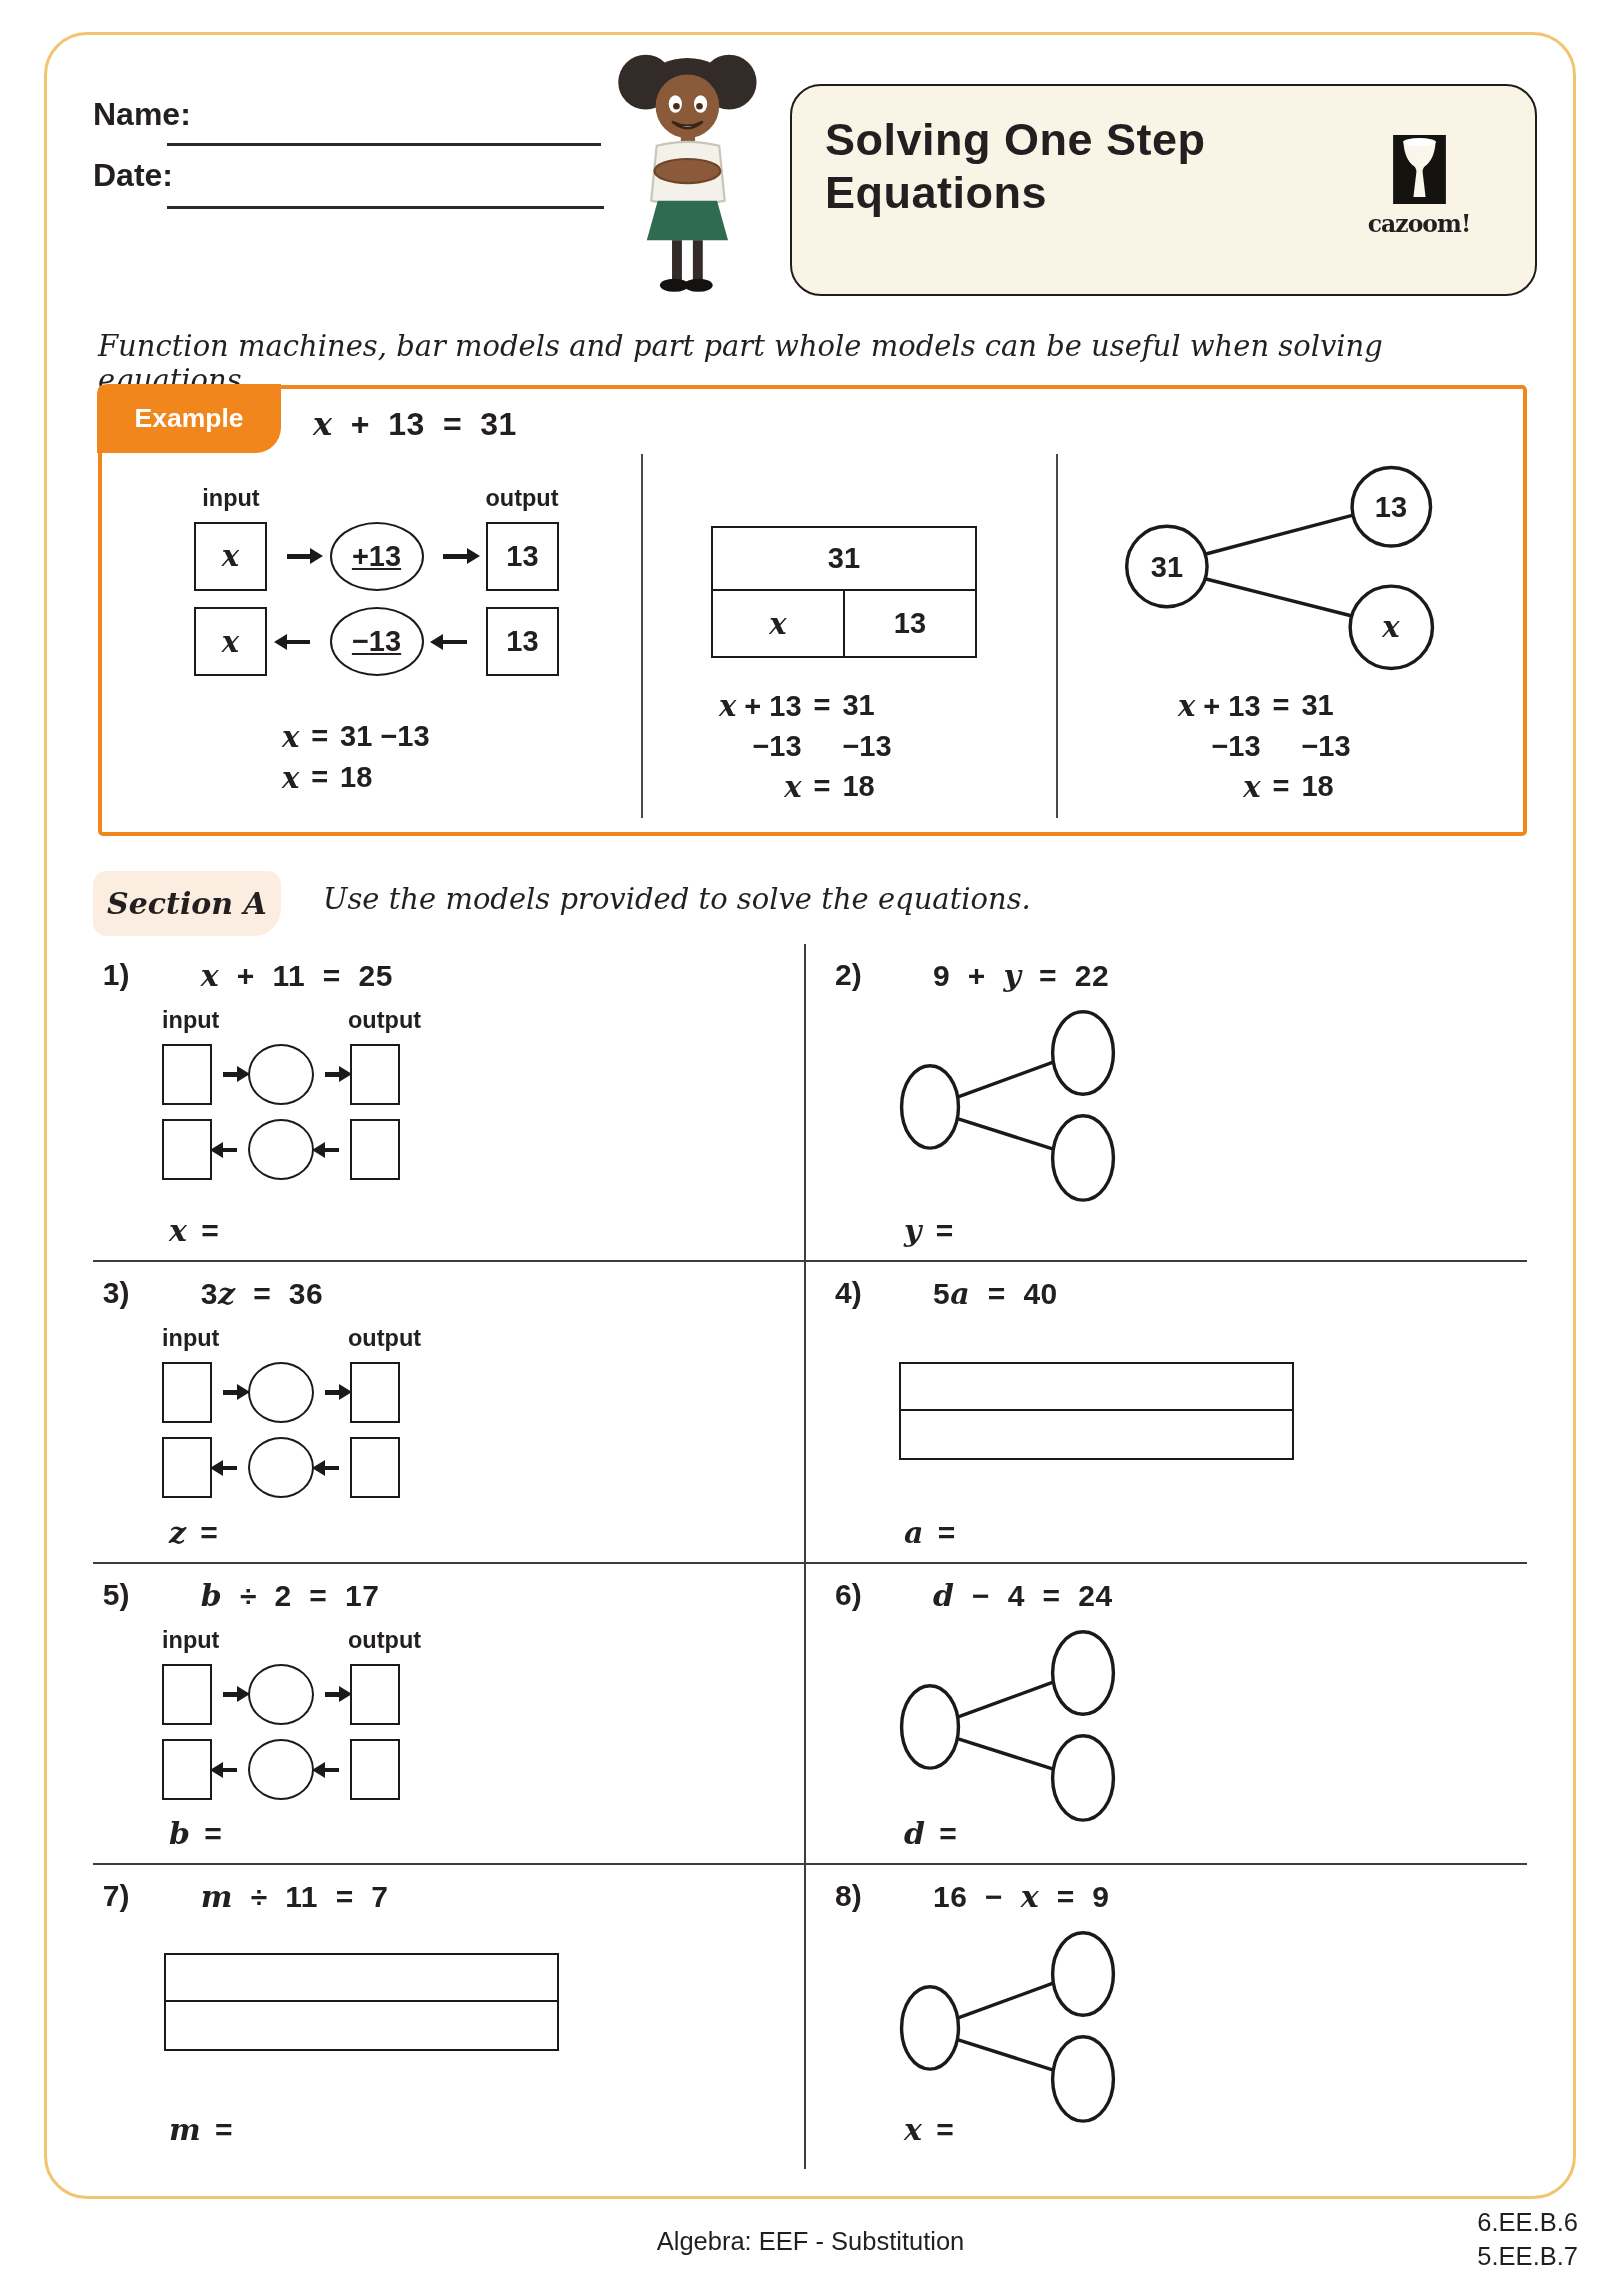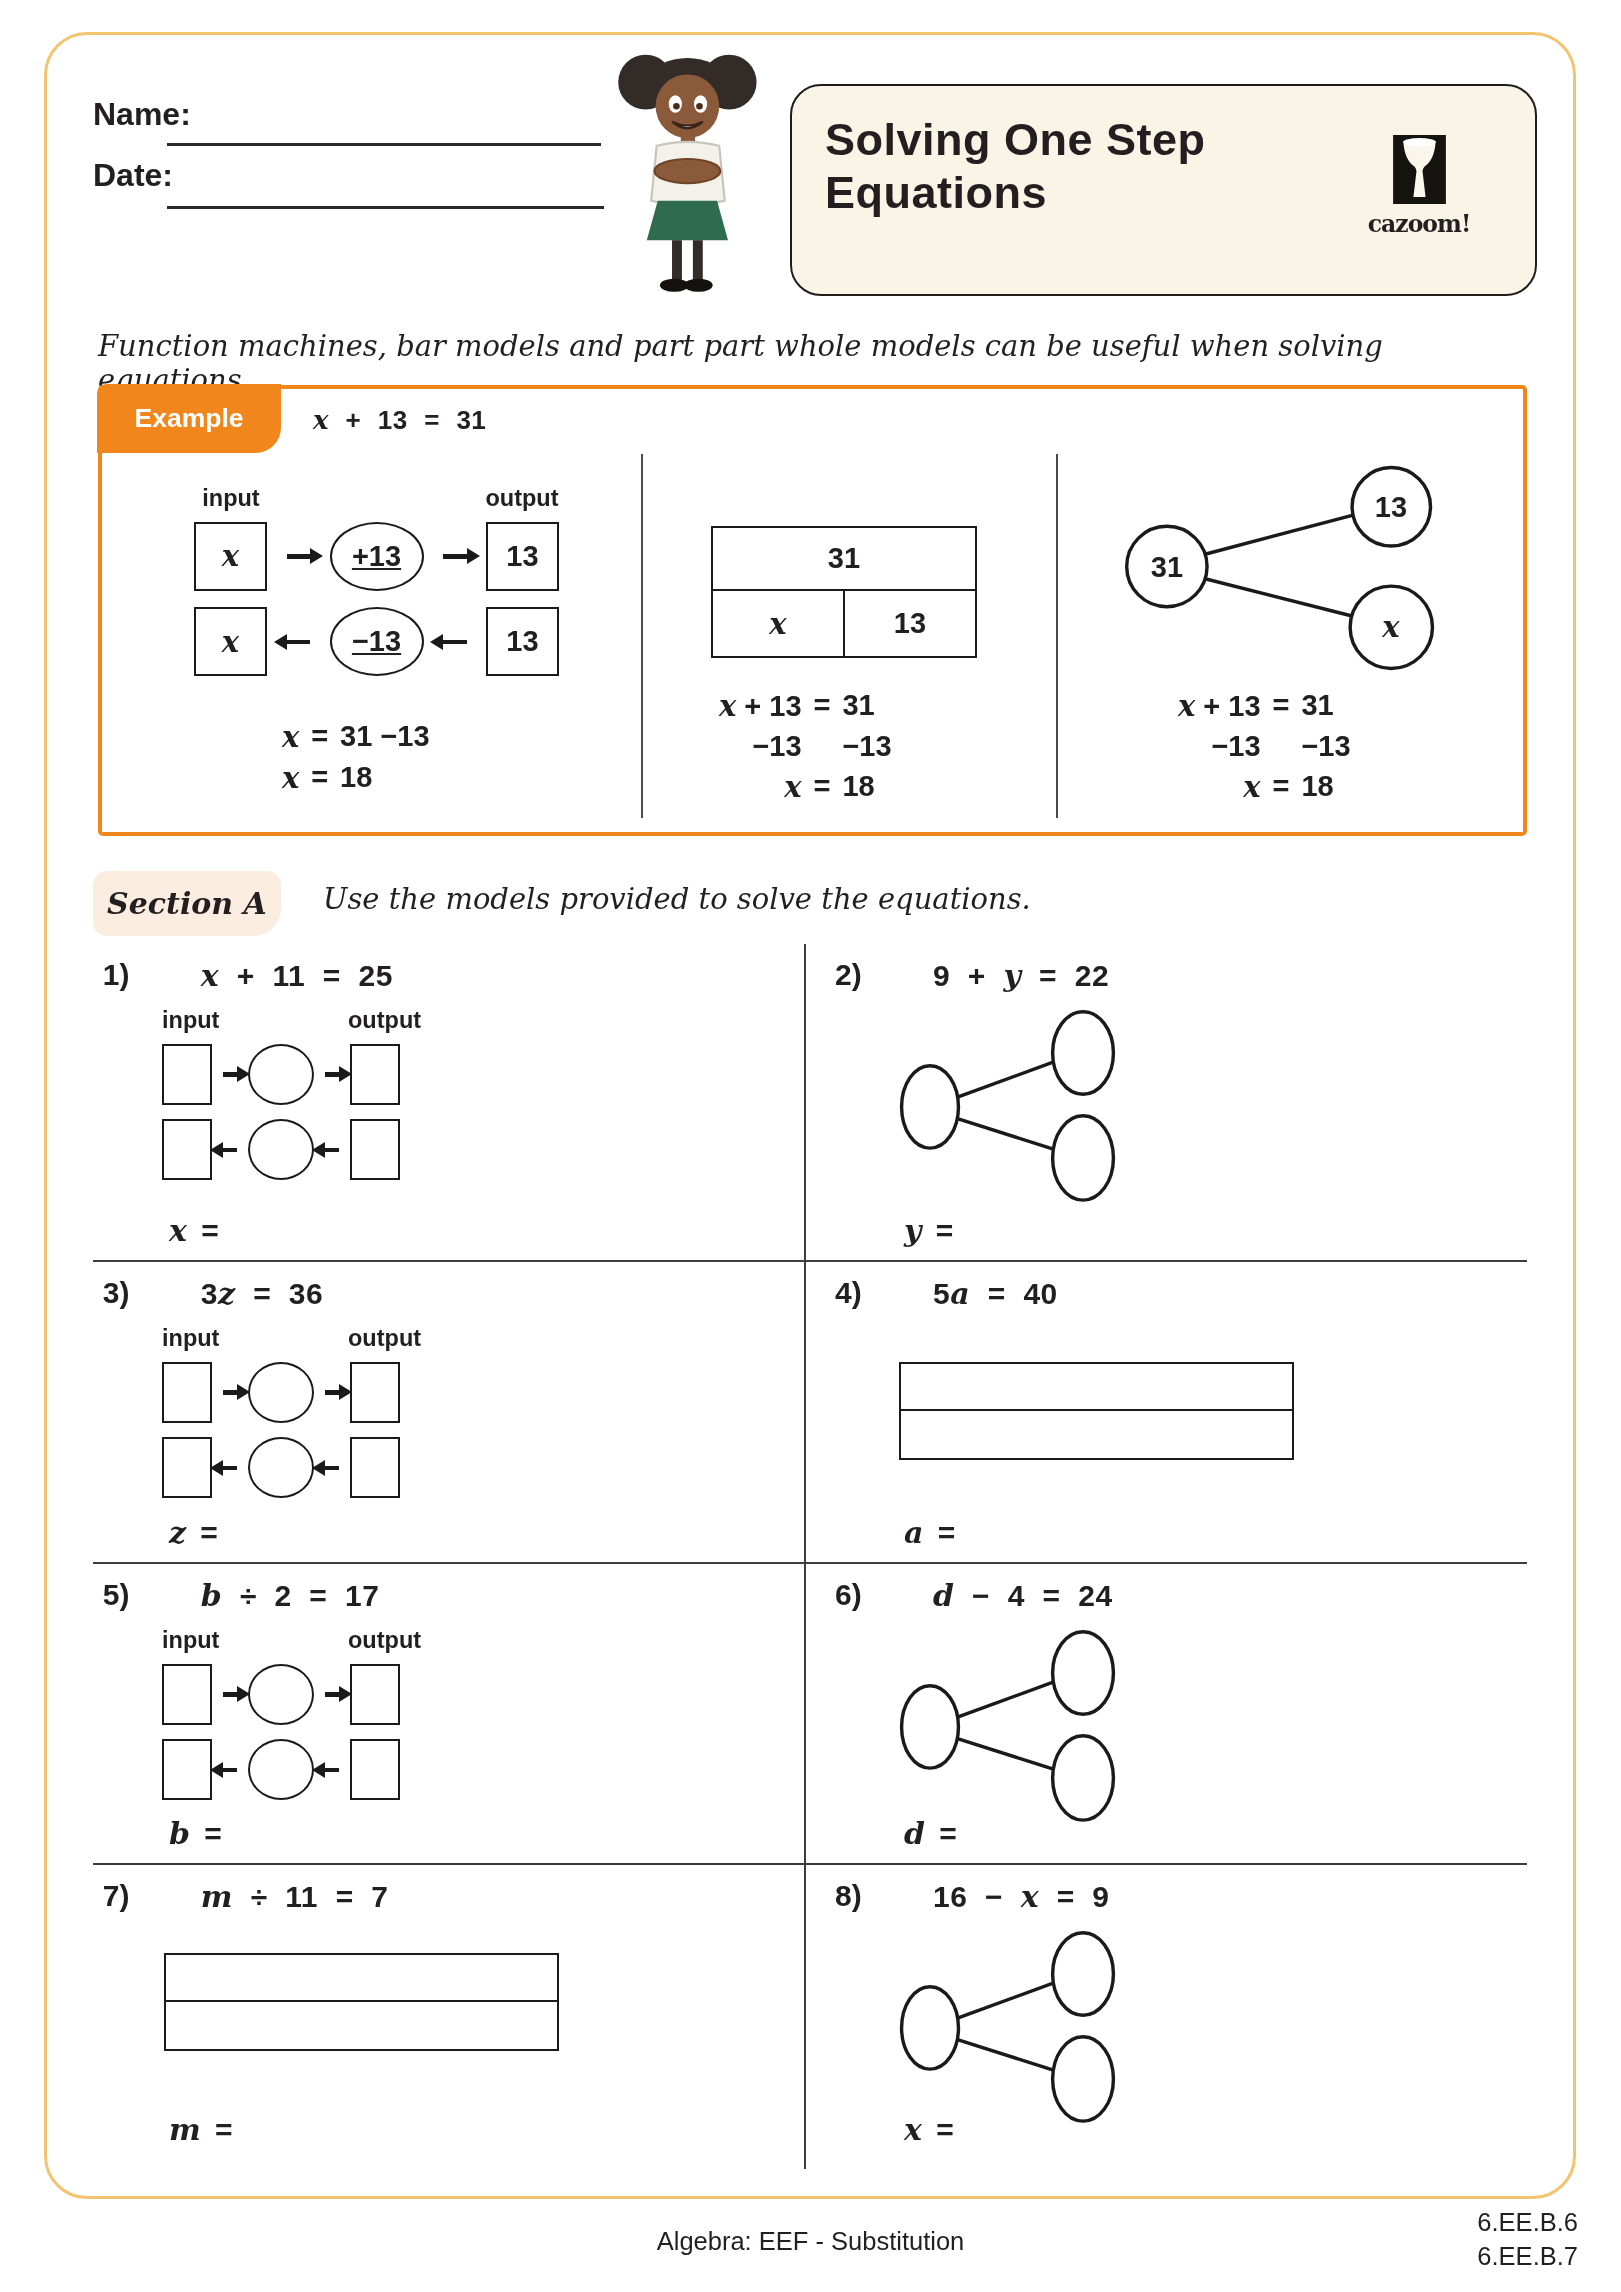--- a/index.html
+++ b/index.html
@@ -36,21 +36,21 @@
   .ex-tab{position:absolute;left:-4.9px;top:-4.9px;width:184px;height:69px;background:#f0861c;
           border-radius:9.8px 0 25.5px 0;display:flex;align-items:center;justify-content:center;
           color:#fff;font-size:26.5px;font-weight:bold;}
   .ex-eq{position:absolute;left:211px;top:15.7px;}
   .ex-div{position:absolute;top:65px;bottom:13.7px;width:2px;background:#4a4a4a;}
   .ex-div1{left:539px;} .ex-div2{left:954px;}
 
   .eq{font-weight:bold;font-size:30px;word-spacing:8.8px;letter-spacing:0.5px;white-space:nowrap;}
   .eq i, .ans i, .working i, .val i, .ppw-lab i{
      font-family:"DejaVu Serif",serif;font-style:italic;font-weight:bold;}
-  .ex-eq .eq{font-size:26px;}
+  .ex-eq .eq{font-size:32px;}
 
   
   .fm{position:absolute;}
   .fm-lbls{display:flex;justify-content:space-between;margin-bottom:9.8px;}
   .fm-lbl{display:block;text-align:center;white-space:nowrap;font-weight:bold;font-size:23.5px;}
   .fm-row{display:flex;justify-content:space-between;align-items:center;}
   .fm-box{border:2.9px solid #1a1a1a;background:#fff;display:flex;align-items:center;justify-content:center;}
   .fm-ell{border:2.9px solid #1a1a1a;border-radius:50%;background:#fff;display:flex;align-items:center;justify-content:center;text-decoration:underline;}
   .val{font-weight:bold;font-size:29px;white-space:nowrap;}
   .arr{position:relative;height:4.9px;background:#1a1a1a;flex:0 0 auto;}
@@ -439,16 +439,16 @@
           <ellipse class="shape-stroke" cx="207" cy="162" rx="31" ry="43"></ellipse>
         </svg>
       </div>
       <div class="ans"><i>x</i> =</div>
     </div>
   </div>
 
   <div class="footer-center">Algebra: EEF - Substitution</div>
   <div class="footer-right">
     <div>6.EE.B.6</div>
-    <div>6.EE.B.7</div>
+    <div>5.EE.B.7</div>
   </div>
 </div>
 
 
 </body></html>

